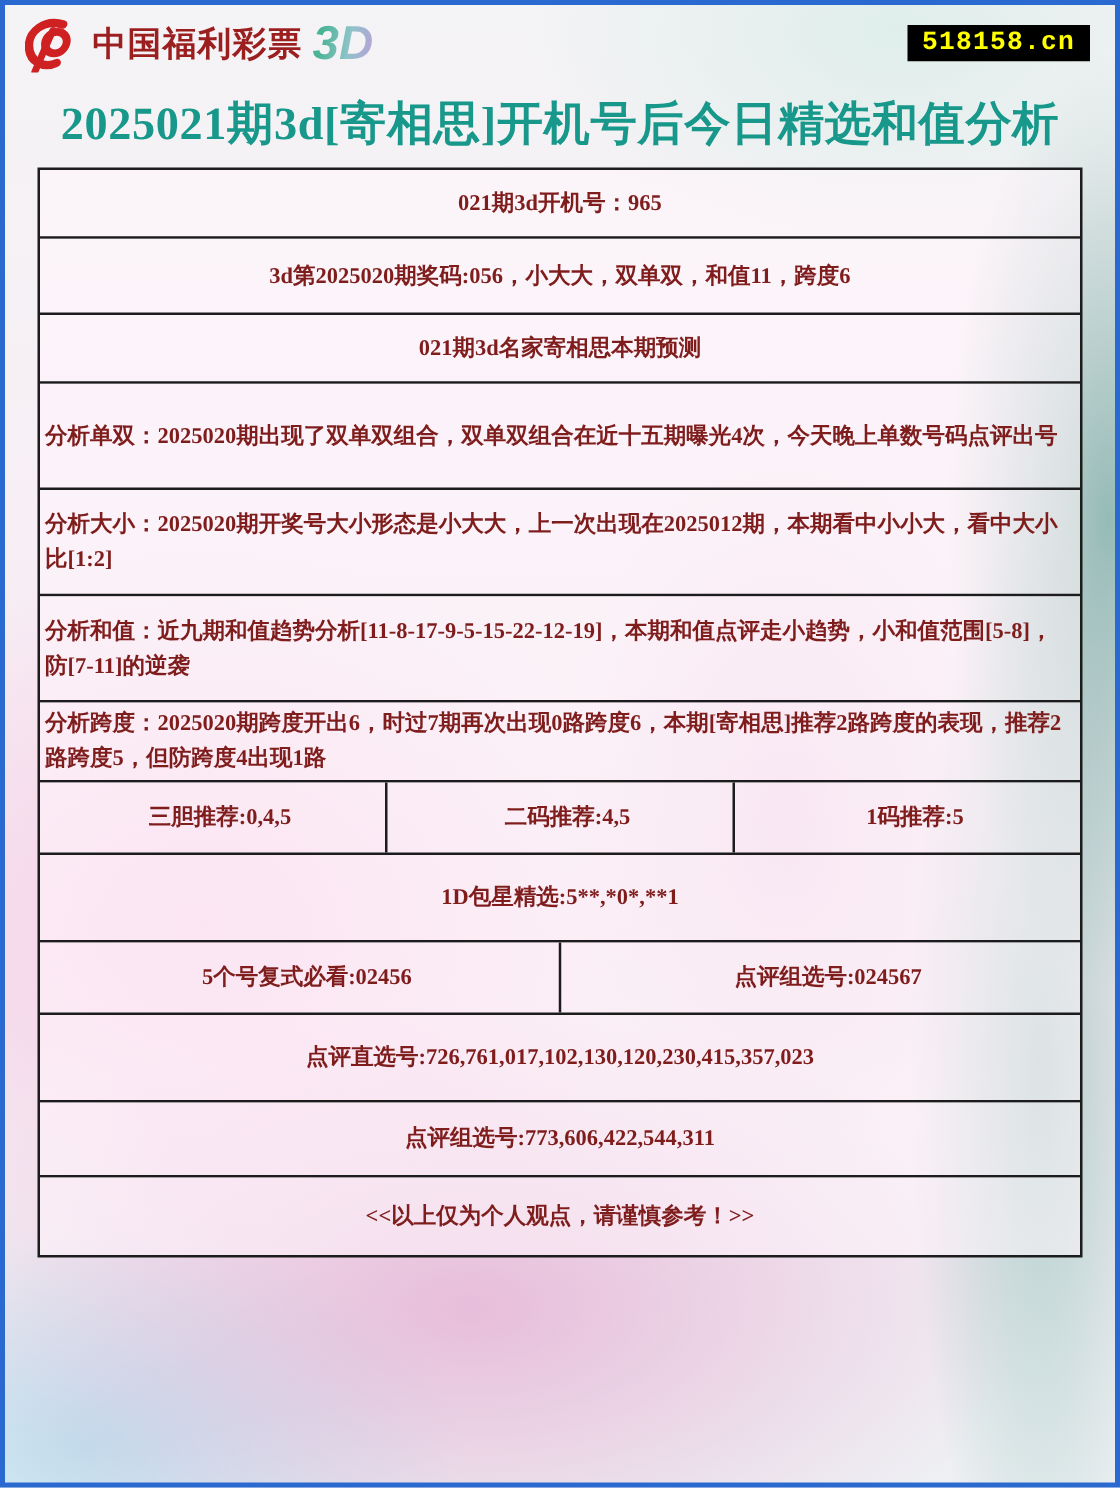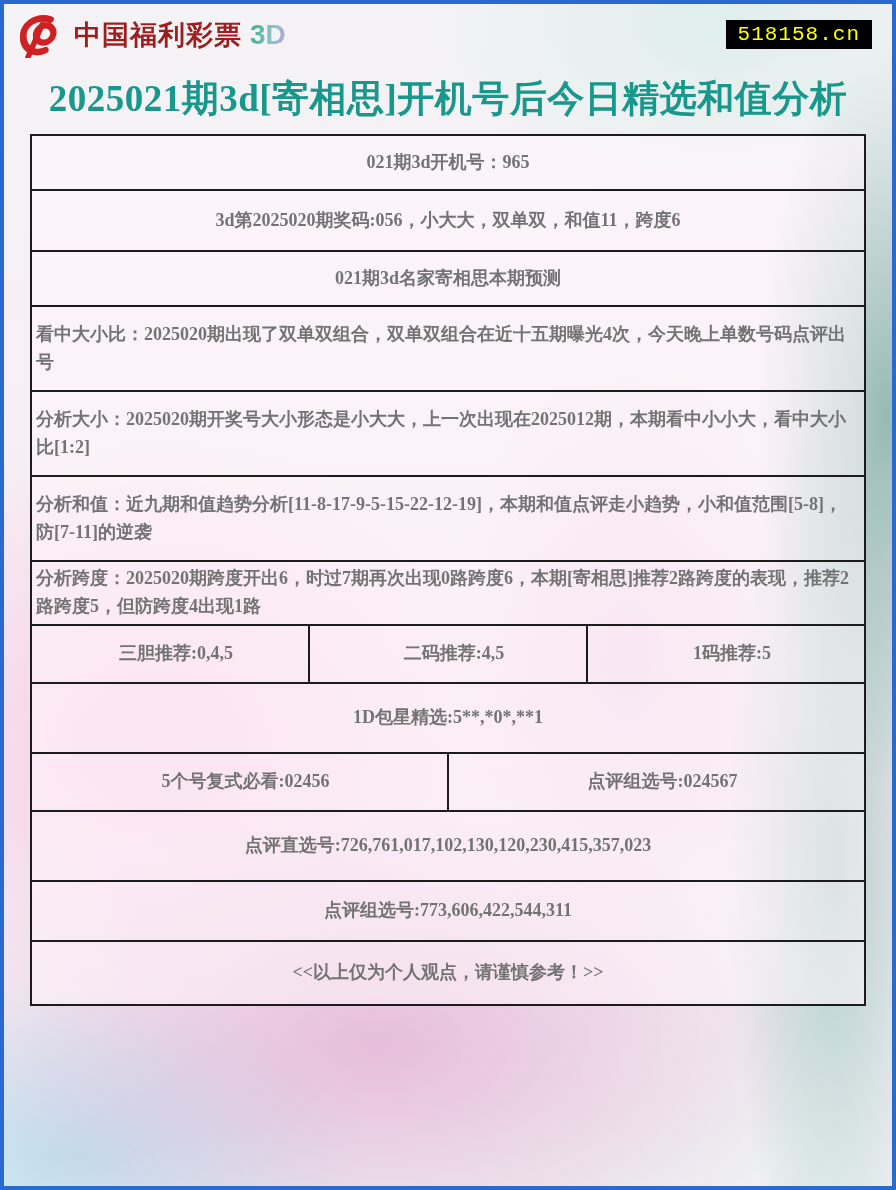--- a/index.html
+++ b/index.html
@@ -25,32 +25,32 @@
       radial-gradient(ellipse 520px 420px at 18% 62%, rgba(246,200,228,0.75), transparent 72%),
       radial-gradient(ellipse 620px 340px at 42% 88%, rgba(226,164,206,0.65), transparent 72%),
       radial-gradient(ellipse 420px 240px at 8% 97%, rgba(182,222,238,0.85), transparent 72%),
       linear-gradient(180deg,#f4f3f5 0%,#f7eff5 35%,#f5e9f1 70%,#eef0f3 100%);
     position:relative;
   }
   .header{height:64px;position:relative;}
   .logo{position:absolute;left:16px;top:8px;display:flex;align-items:center;gap:8px;}
   .logo svg{display:block;}
   .brand{font-family:"Liberation Sans","DejaVu Sans",sans-serif;font-weight:700;font-size:27px;color:var(--brand);letter-spacing:1px;}
-  .brand3d{font-family:"Liberation Sans","DejaVu Sans",sans-serif;font-weight:700;font-size:28px;
+  .brand3d{font-family:"Liberation Sans","DejaVu Sans",sans-serif;font-weight:700;font-style:italic;font-size:38px;
     color:#52b8a0;background:linear-gradient(100deg,#49b394 15%,#8fc3c9 55%,#b9a0d9 90%);
     -webkit-background-clip:text;background-clip:text;-webkit-text-fill-color:transparent;padding-right:4px;}
   .badge{position:absolute;top:16px;right:20px;background:var(--badge-bg);color:var(--badge-fg);
-    font-family:"Liberation Mono","DejaVu Sans Mono",monospace;font-weight:400;font-size:21px;
+    font-family:"Liberation Mono","DejaVu Sans Mono",monospace;font-weight:700;font-size:21px;
     padding:3px 12px;letter-spacing:1px;}
   .page-title{width:860px;margin:6px auto 0;text-align:center;color:var(--title);
     font-weight:700;font-size:37px;letter-spacing:0.5px;white-space:nowrap;}
   .board{width:836px;margin:10px auto 0;border:2px solid var(--line);}
   .row{border-bottom:2px solid var(--line);background:var(--cell-bg);
     display:flex;align-items:center;justify-content:center;
-    font-weight:700;font-size:18px;color:#737373;text-align:center;line-height:1.55;}
+    font-weight:700;font-size:18px;color:#7f1d1d;text-align:center;line-height:1.55;}
   .row:last-child{border-bottom:none;}
   .row.para{justify-content:flex-start;text-align:left;padding:6px 8px 6px 4px;}
   .row.cols{padding:0;align-items:stretch;}
   .cell{flex:1;display:flex;align-items:center;justify-content:center;border-left:2px solid var(--line);padding-left:12px;}
   .cell:first-child{border-left:none;}
 </style>
 </head>
 <body>
 
 <div class="header">
@@ -69,21 +69,21 @@
   </div>
   <div class="badge">518158.cn</div>
 </div>
 
 <div class="page-title">2025021期3d[寄相思]开机号后今日精选和值分析</div>
 
 <div class="board">
   <div class="row" style="height:55px">021期3d开机号：965</div>
   <div class="row" style="height:61px">3d第2025020期奖码:056，小大大，双单双，和值11，跨度6</div>
   <div class="row" style="height:55px">021期3d名家寄相思本期预测</div>
-  <div class="row para" style="height:85px">看中大小比：2025020期出现了双单双组合，双单双组合在近十五期曝光4次，今天晚上单数号码点评出号</div>
+  <div class="row para" style="height:85px">分析单双：2025020期出现了双单双组合，双单双组合在近十五期曝光4次，今天晚上单数号码点评出号</div>
   <div class="row para" style="height:85px">分析大小：2025020期开奖号大小形态是小大大，上一次出现在2025012期，本期看中小小大，看中大小比[1:2]</div>
   <div class="row para" style="height:85px">分析和值：近九期和值趋势分析[11-8-17-9-5-15-22-12-19]，本期和值点评走小趋势，小和值范围[5-8]，防[7-11]的逆袭</div>
   <div class="row para" style="height:64px">分析跨度：2025020期跨度开出6，时过7期再次出现0路跨度6，本期[寄相思]推荐2路跨度的表现，推荐2路跨度5，但防跨度4出现1路</div>
   <div class="row cols" style="height:58px">
     <div class="cell">三胆推荐:0,4,5</div>
     <div class="cell">二码推荐:4,5</div>
     <div class="cell">1码推荐:5</div>
   </div>
   <div class="row" style="height:70px">1D包星精选:5**,*0*,**1</div>
   <div class="row cols" style="height:58px">

